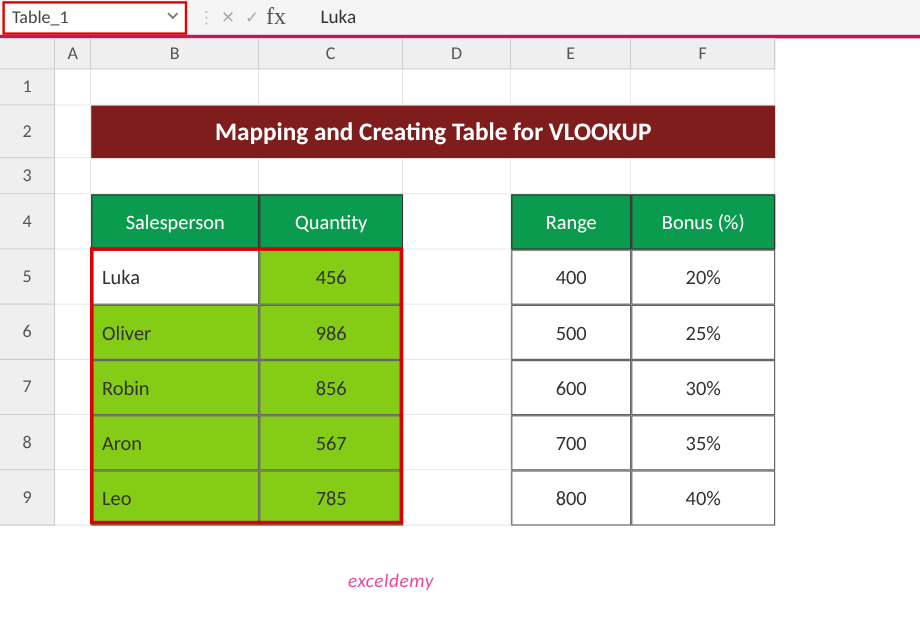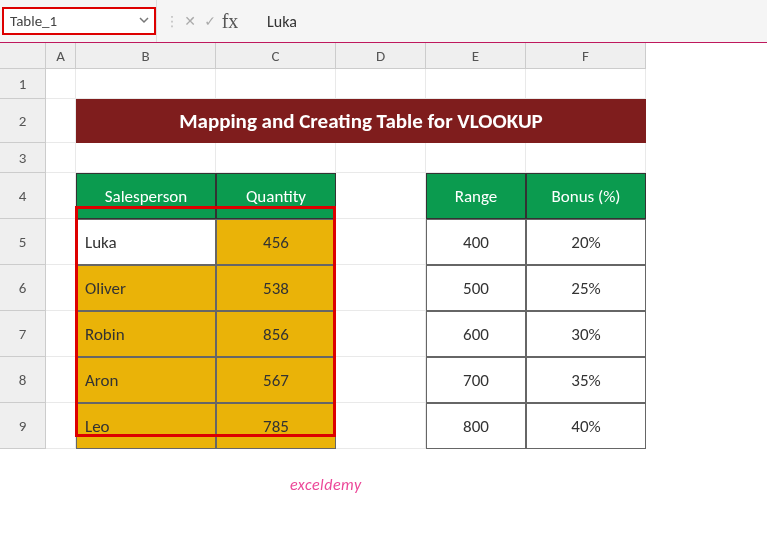--- a/index.html
+++ b/index.html
@@ -8,22 +8,22 @@
     font-family: Calibri, Arial, sans-serif;
     background: #fff;
     width: 767px;
     height: 533px;
     overflow: hidden;
     position: relative;
   }
   .formula-bar {
     display: flex;
     align-items: center;
-    height: 43px;
-    border-bottom: 1px solid #be185d;
+    height: 32px;
+    border-bottom: 3px solid #be185d;
     background: #f5f5f5;
   }
   .name-box-wrapper {
     border: 2.5px solid #d00;
     display: flex;
     align-items: center;
     height: 28px;
     background: #fff;
     margin-left: 2px;
   }
@@ -123,21 +123,21 @@
     align-items: center;
     padding: 0 8px;
     border: 1px solid #666;
   }
   .center { justify-content: center; padding: 0; }
   .selected-range {
     position: absolute;
     border: 3px solid #d00;
     pointer-events: none;
   }
-  .sel-fill { background: #eab308; }
+  .sel-fill { background: #84cc16; }
   .sel-active { background: #fff; }
   .watermark {
     position: absolute;
     left: 290px;
     top: 475px;
     color: #ec4899;
     font-size: 16px;
     font-style: italic;
     letter-spacing: 0.5px;
     pointer-events: none;
@@ -205,21 +205,21 @@
   <div class="cell"></div>
   <div class="tbl-cell sel-active">Luka</div>
   <div class="tbl-cell center sel-fill">456</div>
   <div class="cell"></div>
   <div class="tbl-cell center">400</div>
   <div class="tbl-cell center">20%</div>
 
   <div class="row-header">6</div>
   <div class="cell"></div>
   <div class="tbl-cell sel-fill">Oliver</div>
-  <div class="tbl-cell center sel-fill">538</div>
+  <div class="tbl-cell center sel-fill">986</div>
   <div class="cell"></div>
   <div class="tbl-cell center">500</div>
   <div class="tbl-cell center">25%</div>
 
   <div class="row-header">7</div>
   <div class="cell"></div>
   <div class="tbl-cell sel-fill">Robin</div>
   <div class="tbl-cell center sel-fill">856</div>
   <div class="cell"></div>
   <div class="tbl-cell center">600</div>

